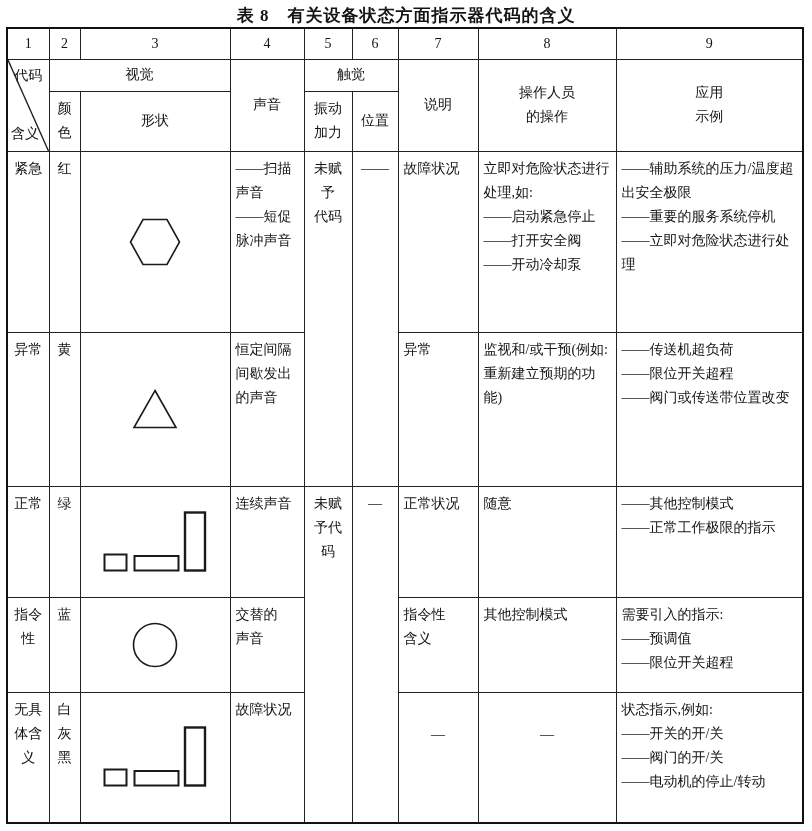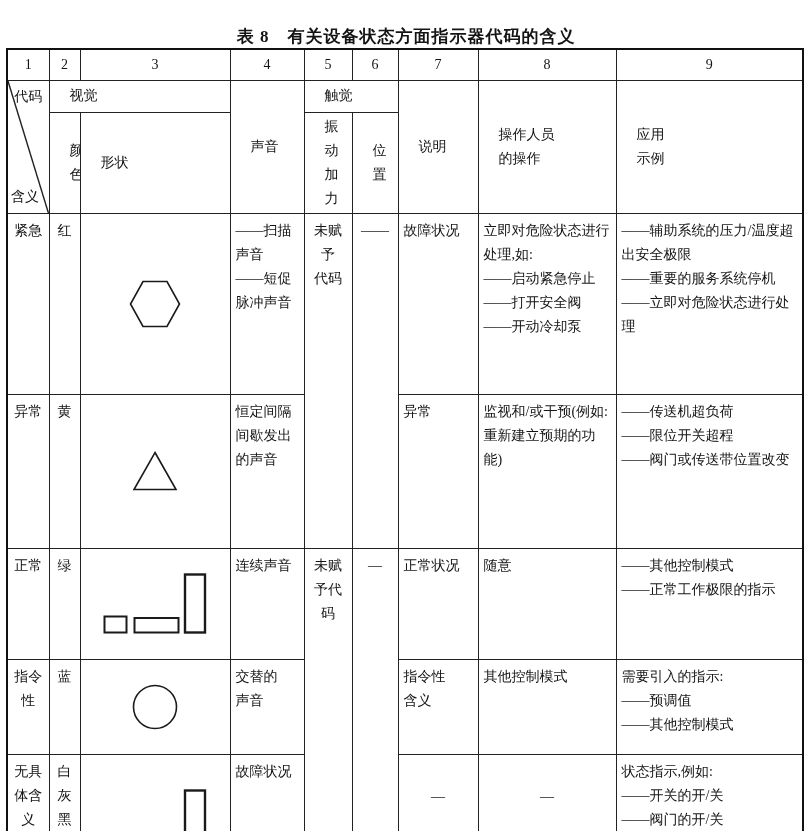--- a/index.html
+++ b/index.html
@@ -4,38 +4,38 @@
 <style>
   html,body{margin:0;padding:0;background:#ffffff;}
   body{
     width:812px;height:831px;position:relative;overflow:hidden;
     font-family:"Liberation Serif","DejaVu Serif",serif;
     color:#141414;
     -webkit-font-smoothing:antialiased;
   }
   .title{
     width:812px;text-align:center;font-weight:bold;
-    font-size:17px;letter-spacing:1px;padding-top:4px;height:22px;margin-top:21px;
+    font-size:17px;letter-spacing:1px;padding-top:4px;height:22px;
   }
   table.main{
     border-collapse:collapse;table-layout:fixed;
     margin-left:6px;margin-top:1px;width:798px;
     border:2px solid #111;
   }
   td{
     border:1px solid #222;
     font-size:14px;line-height:1.72;
     vertical-align:top;padding:5px 5px;
     overflow:hidden;
   }
   .pre{white-space:pre-line;font-family:Liberation Serif, serif;}
   .ctr{text-align:center;}
   .lft{text-align:left;margin-left:40px;}
   .mid{vertical-align:middle;text-align:center;}
-  .hdr{text-align:left;vertical-align:middle;padding:2px 20px;}
+  .hdr{text-align:center;vertical-align:middle;padding:2px 6px;}
   .num{text-align:center;vertical-align:middle;padding:1px;}
   .dash-pad{padding-top:30px;text-align:center;}
   .diag{position:relative;padding:0;vertical-align:middle;}
   .diag svg.dline{position:absolute;left:0;top:0;width:100%;height:100%;}
   .diag-top{position:absolute;top:4px;left:0;right:0;text-align:center;}
   .diag-bottom{position:absolute;bottom:4px;left:3px;}
   svg.shape{display:block;margin:0 auto;}
   svg.shape *{fill:none;stroke:#1a1a1a;}
 </style>
 </head>
@@ -165,21 +165,21 @@
         <circle cx="23" cy="23" r="21.5" stroke-width="1.6"></circle>
       </svg>
     </td>
     <td class="lft pre">交替的
 声音</td>
     <td class="lft pre">指令性
 含义</td>
     <td class="lft">其他控制模式</td>
     <td class="lft pre">需要引入的指示:
 ——预调值
-——其他控制模式</td>
+——限位开关超程</td>
   </tr>
 
   <tr style="height:131px">
     <td class="ctr pre">无具
 体含
 义</td>
     <td class="ctr pre">白
 灰
 黑</td>
     <td class="mid">

